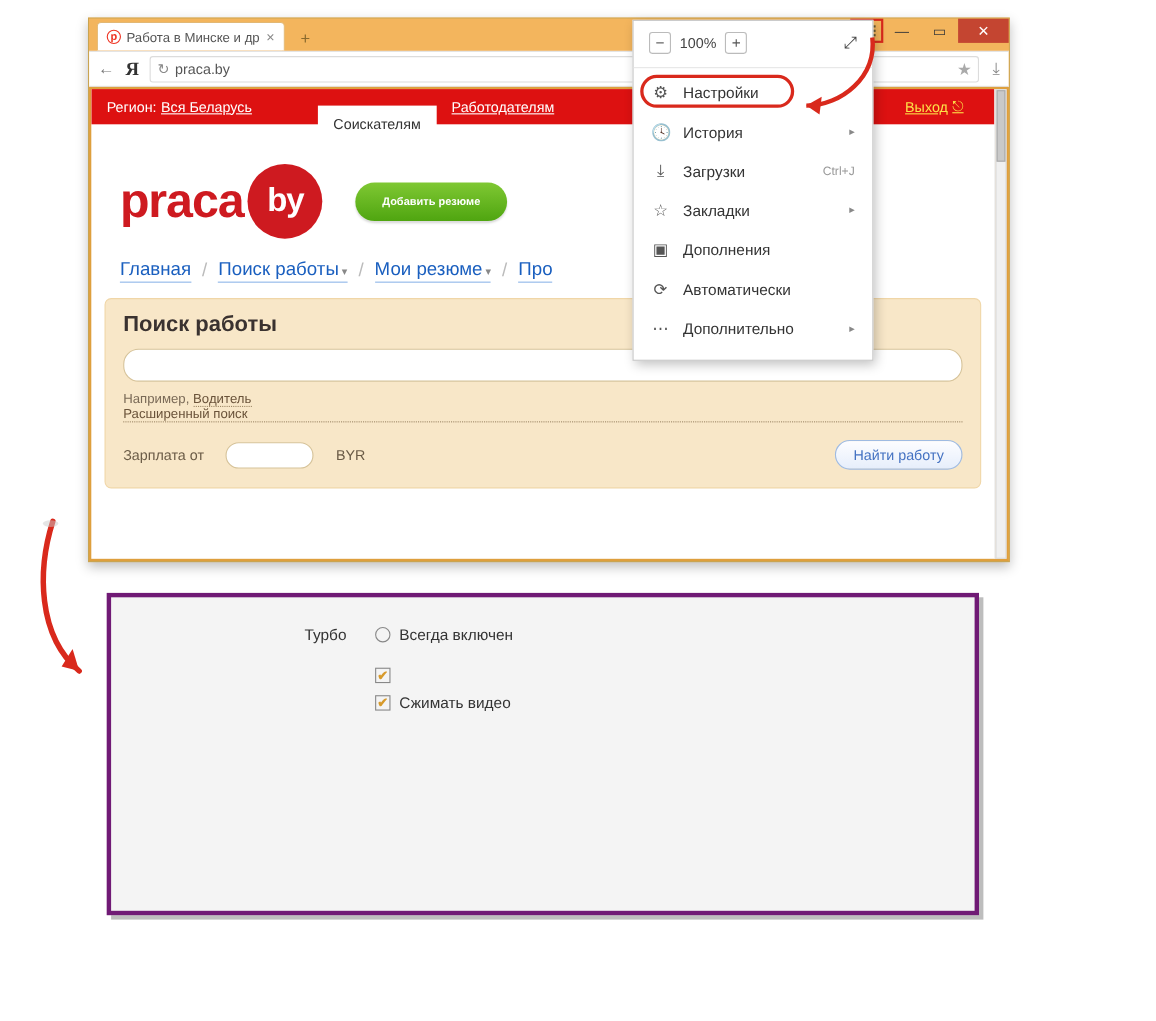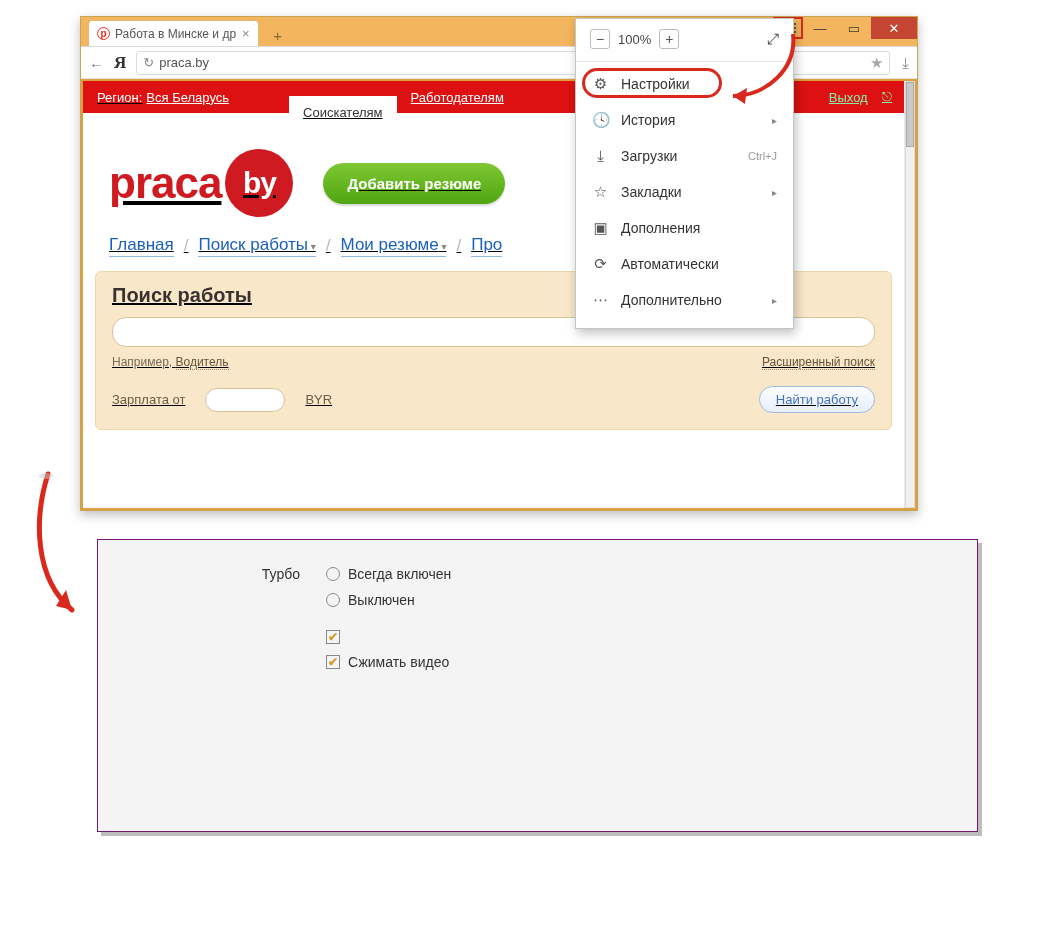--- a/index.html
+++ b/index.html
@@ -44,44 +44,44 @@
   .addressbar {
     flex:1; height:24px; border:1px solid #dcdcdc; border-radius:3px;
     display:flex; align-items:center; padding:0 6px; background:#fff;
   }
   .addressbar .reload{color:#888;font-size:13px;margin-right:5px;}
   .addressbar .url{font-size:13px;color:#555;}
   .star{color:#aaa;margin-left:auto;font-size:15px;}
   .dl{color:#888;font-size:15px;cursor:pointer; margin-left:2px;}
 
   .viewport { position:relative; height:calc(100% - 62px); background:#de9f3d; display:flex;}
-  .page { flex:1; background:#fff; margin: 2px 12px 2px 2px; overflow:hidden; position:relative; border-right:1px solid #e8e8e8;text-decoration:underline;}
+  .page { flex:1; background:#fff; margin: 2px 12px 2px 2px; overflow:hidden; position:relative; border-right:1px solid #e8e8e8;}
   .vscroll { position:absolute; right:2px; top:2px; bottom:2px; width:10px; background:#f0f0f0; border:1px solid #ddd;}
   .thumb{ position:absolute; left:0; right:0; top:0; height:65px; background:#c9c9c9; border:1px solid #aaa;}
 
   
   .topnav { height:32px; background:#d11; display:flex; align-items:center; font-size:13px;}
   .region-lbl{color:#fff; padding-left:14px; margin-right:4px;}
   .region-val{color:#fff; text-decoration:underline;}
   .nav-tab{height:32px; display:flex; align-items:center;padding:0 14px;color:#fff;text-decoration:underline;cursor:pointer;}
   .nav-tab.active{ background:#fff;color:#333;text-decoration:none;margin-top:30px;}
-  .exit{margin-left:auto;color:#86efac;text-decoration:underline;padding-right:12px;display:flex;align-items:center;gap:14px;}
+  .exit{margin-left:auto;color:#fde047;text-decoration:underline;padding-right:28px;display:flex;align-items:center;gap:4px;}
   .hero { padding:36px 26px 14px 26px; display:flex; align-items:center; gap:30px;}
   .logo{ font-size:44px; font-weight:bold; letter-spacing:-1px; display:flex; align-items:center;}
   .logo .p1{color:#ce1a20;}
   .logo .bycircle{background:#ce1a20;color:#fff;border-radius:50%;width:68px;height:68px;display:inline-flex;align-items:center;justify-content:center;font-size:30px;margin-left:4px;}
-  .add-resume{ background:linear-gradient(#7fc833,#4fa510); color:#fff; border:none;border-radius:22px;padding:12px 24px;font-size:15px;font-weight:bold;cursor:pointer; box-shadow:0 2px 2px rgba(0,0,0,.15);text-align:center;}
+  .add-resume{ background:linear-gradient(#7fc833,#4fa510); color:#fff; border:none;border-radius:22px;padding:12px 24px;font-size:10px;font-weight:bold;cursor:pointer; box-shadow:0 2px 2px rgba(0,0,0,.15);text-align:center;}
   .breadcrumbs{ padding: 4px 26px 14px 26px; font-size:17px; display:flex; gap:10px; align-items:center; color:#555;}
   .crumb{ color:#1a5fbf; border-bottom:1px solid #8eb6e9; padding-bottom:1px; cursor:pointer;}
   .bc-sep{color:#bbb;}
   .dd::after{content:" \25BE"; font-size:10px; color:#888;}
   .searchbox{ margin:0 12px 18px 12px; background:#f8e7c8; border:1px solid #f0d6a7; border-radius:6px; padding:12px 16px 16px 16px;}
   .searchbox h2{font-size:20px;color:#3a3230;font-weight:bold;margin-bottom:10px;}
   .sb-input{width:100%;height:30px;border:1px solid #d6c39a;border-radius:14px;padding:0 12px;background:#fff;}
-  .sb-row1{display:flex;justify-content:space-between;font-size:12px;color:#7a6a57;margin-top:8px;}
+  .sb-row1{display:flex;justify-content:space-between;font-size:12px;color:#7a6a57;margin-top:8px;flex-direction:column;}
   .sb-row1 a{color:#6a533a;border-bottom:1px dotted #9d8866;cursor:pointer;}
   .sb-row2{display:flex;align-items:center;margin-top:16px;gap:20px;font-size:13px;color:#6a5b46;}
   .salary{width:80px;height:24px;border:1px solid #d6c39a;border-radius:12px;background:#fff;}
   .findbtn{margin-left:auto;border:1px solid #9fbbe2;background:linear-gradient(#fdfdff,#e6eefb);color:#4472c2;border-radius:14px;padding:5px 16px;font-size:13px;cursor:pointer;}
 
   
   .dropdown {
     position:absolute; left:575px; top:18px; width:219px;
     background:#fff; border:1px solid #c6c6c6; box-shadow:2px 4px 10px rgba(0,0,0,.25);
     z-index:50; padding:6px 0 10px 0;
@@ -98,22 +98,22 @@
   .dd-item .sub{margin-left:auto;color:#888;font-size:10px;}
   .dd-item.hl{position:relative;}
   .ring{position:absolute;left:6px;top:2px;width:140px;height:30px;border:3px solid #d9291c;border-radius:18px;pointer-events:none;}
 
   
   .arrow-menu { position:absolute; left:725px; top:30px; width:75px; height:82px; z-index:60; pointer-events:none;}
   .arrow-down { position:absolute; left:28px; top:468px; width:70px; height:160px; z-index:60; pointer-events:none;}
 
   
   .settings-panel{
-    position:absolute; left:97px; top:539px; width:881px; height:293px;
-    background:#f4f4f4; border:1px solid #701a75; box-shadow:4px 4px 0 #bdbdbd; padding:26px 28px;
+    position:absolute; left:97px; top:539px; width:793px; height:293px;
+    background:#f4f4f4; border:4px solid #701a75; box-shadow:4px 4px 0 #bdbdbd; padding:26px 40px;
   }
   .set-row{display:flex;}
   .set-label{width:200px; text-align:right; padding-right:26px; font-size:14px; color:#333;}
   .opts{flex:1;}
   .radio-line, .check-line{display:flex;align-items:center;gap:8px;font-size:14px;color:#333;margin-bottom:10px;}
   .radio{width:14px;height:14px;border:1px solid #888;border-radius:50%;display:inline-flex;align-items:center;justify-content:center;}
   .radio.sel::after{content:"";width:6px;height:6px;background:#d79a2b;border-radius:50%;}
   .check{width:14px;height:14px;border:1px solid #888;display:inline-flex;align-items:center;justify-content:center;color:#d79a2b;font-size:12px;font-weight:bold;}
   .gap{height:12px;}
   .show-more-wrap{margin-top:36px; position:relative; display:inline-block;}
@@ -266,24 +266,20 @@
 </svg>
 
 <div class="settings-panel">
   <div class="set-row">
     <div class="set-label">Турбо</div>
     <div class="opts">
       <div class="radio-line">
         <span class="radio"></span>
         <span>Всегда включен</span>
       </div>
-      <div class="radio-line">
-        <span class="radio"></span>
-        <span>Выключен</span>
-      </div>
       <div class="gap"></div>
       <div class="check-line">
         <span class="check">✔</span>
       </div>
       <div class="check-line">
         <span class="check">✔</span>
         <span>Сжимать видео</span>
       </div>
 
     </div>

